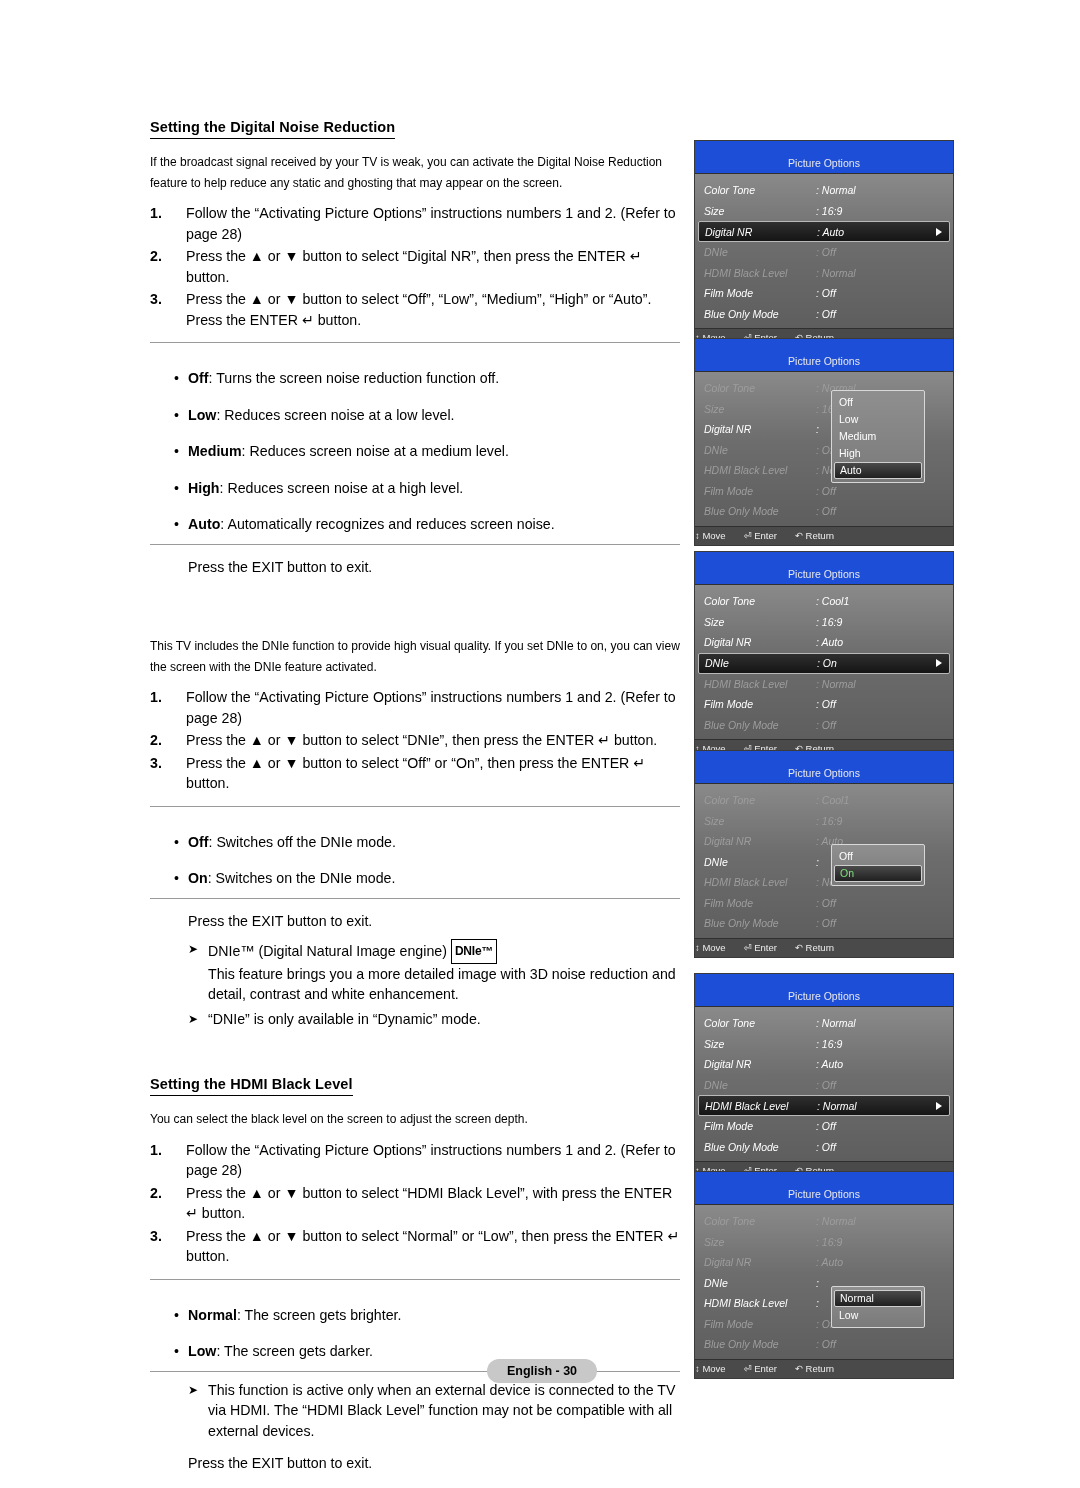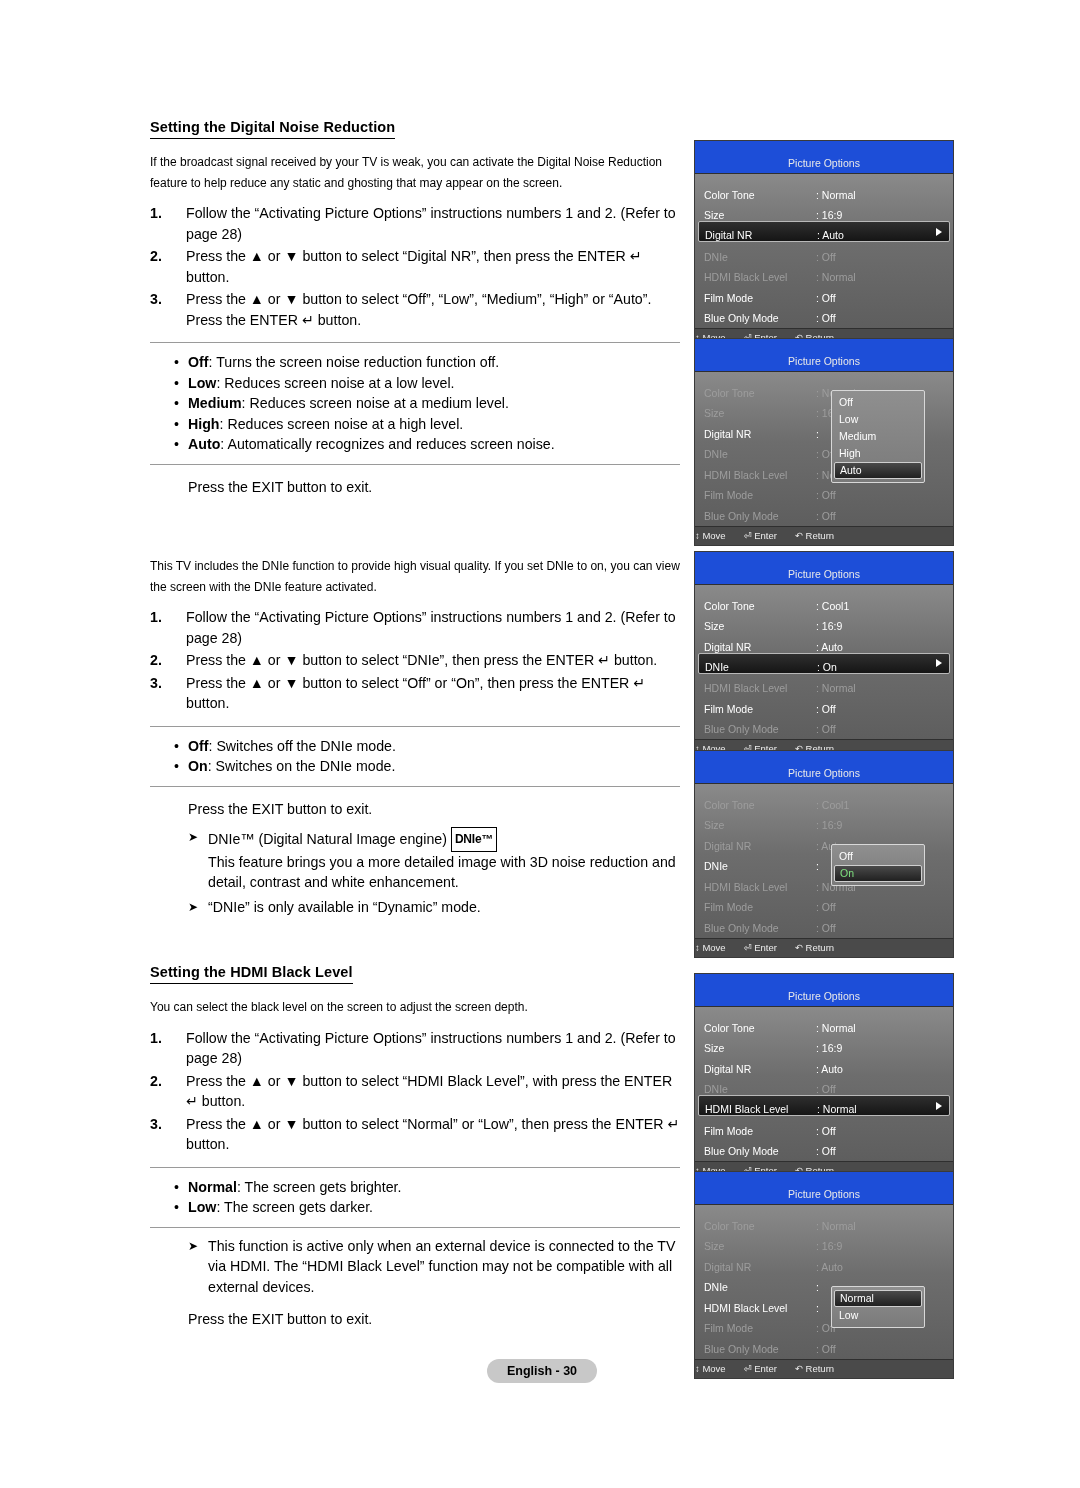--- a/index.html
+++ b/index.html
@@ -62,20 +62,21 @@
   .bullets {
     margin-top: 12px;
     border-top: 1px solid #9a9a9a;
     border-bottom: 1px solid #9a9a9a;
     padding: 9px 0 9px 38px;
   }
   .bullet {
     font-size: 14.2px;
     line-height: 20.5px;
     position: relative;
+    margin-top: 16px;
   }
   .bullet::before {
     content: "•";
     position: absolute;
     left: -14px;
     top: 0;
   }
   b, .b { font-weight: bold; }
   .after-note {
     font-size: 14.2px;
@@ -124,24 +125,25 @@
     border-bottom: 1px solid #2f2f2f;
     color: #e8e8e8;
   }
   .osd-body {
     background: linear-gradient(180deg,#8a8a8a 0%, #6d6d6d 45%, #5e5e5e 100%);
     padding: 6px 0 4px 0;
     position: relative;
   }
   .osd-row {
     display: flex;
-    align-items: flex-end;
+    align-items: center;
     height: 20.5px;
     padding: 0 9px;
     position: relative;
+    font-style: italic;
   }
   .osd-row .lbl {
     width: 112px;
     flex: 0 0 112px;
     color: #ffffff;
   }
   .osd-row .val {
     flex: 1;
     color: #ffffff;
   }

